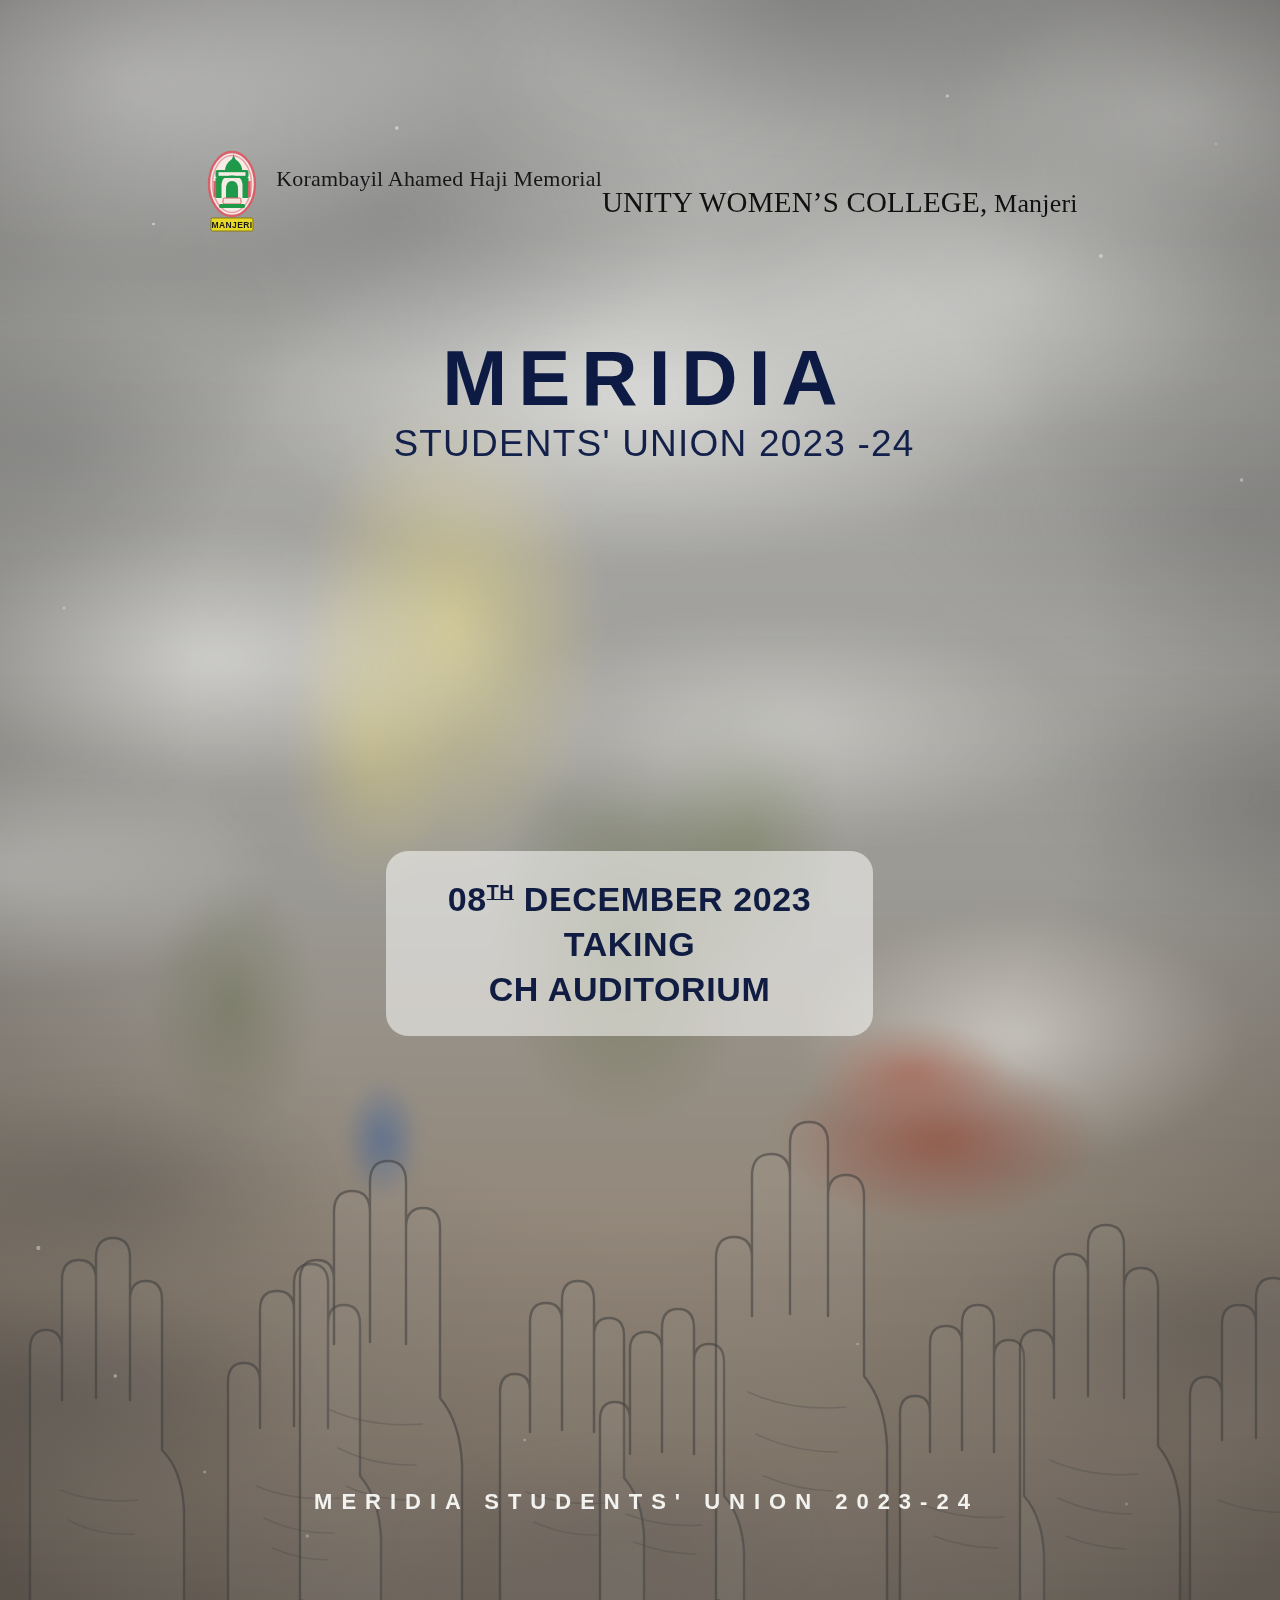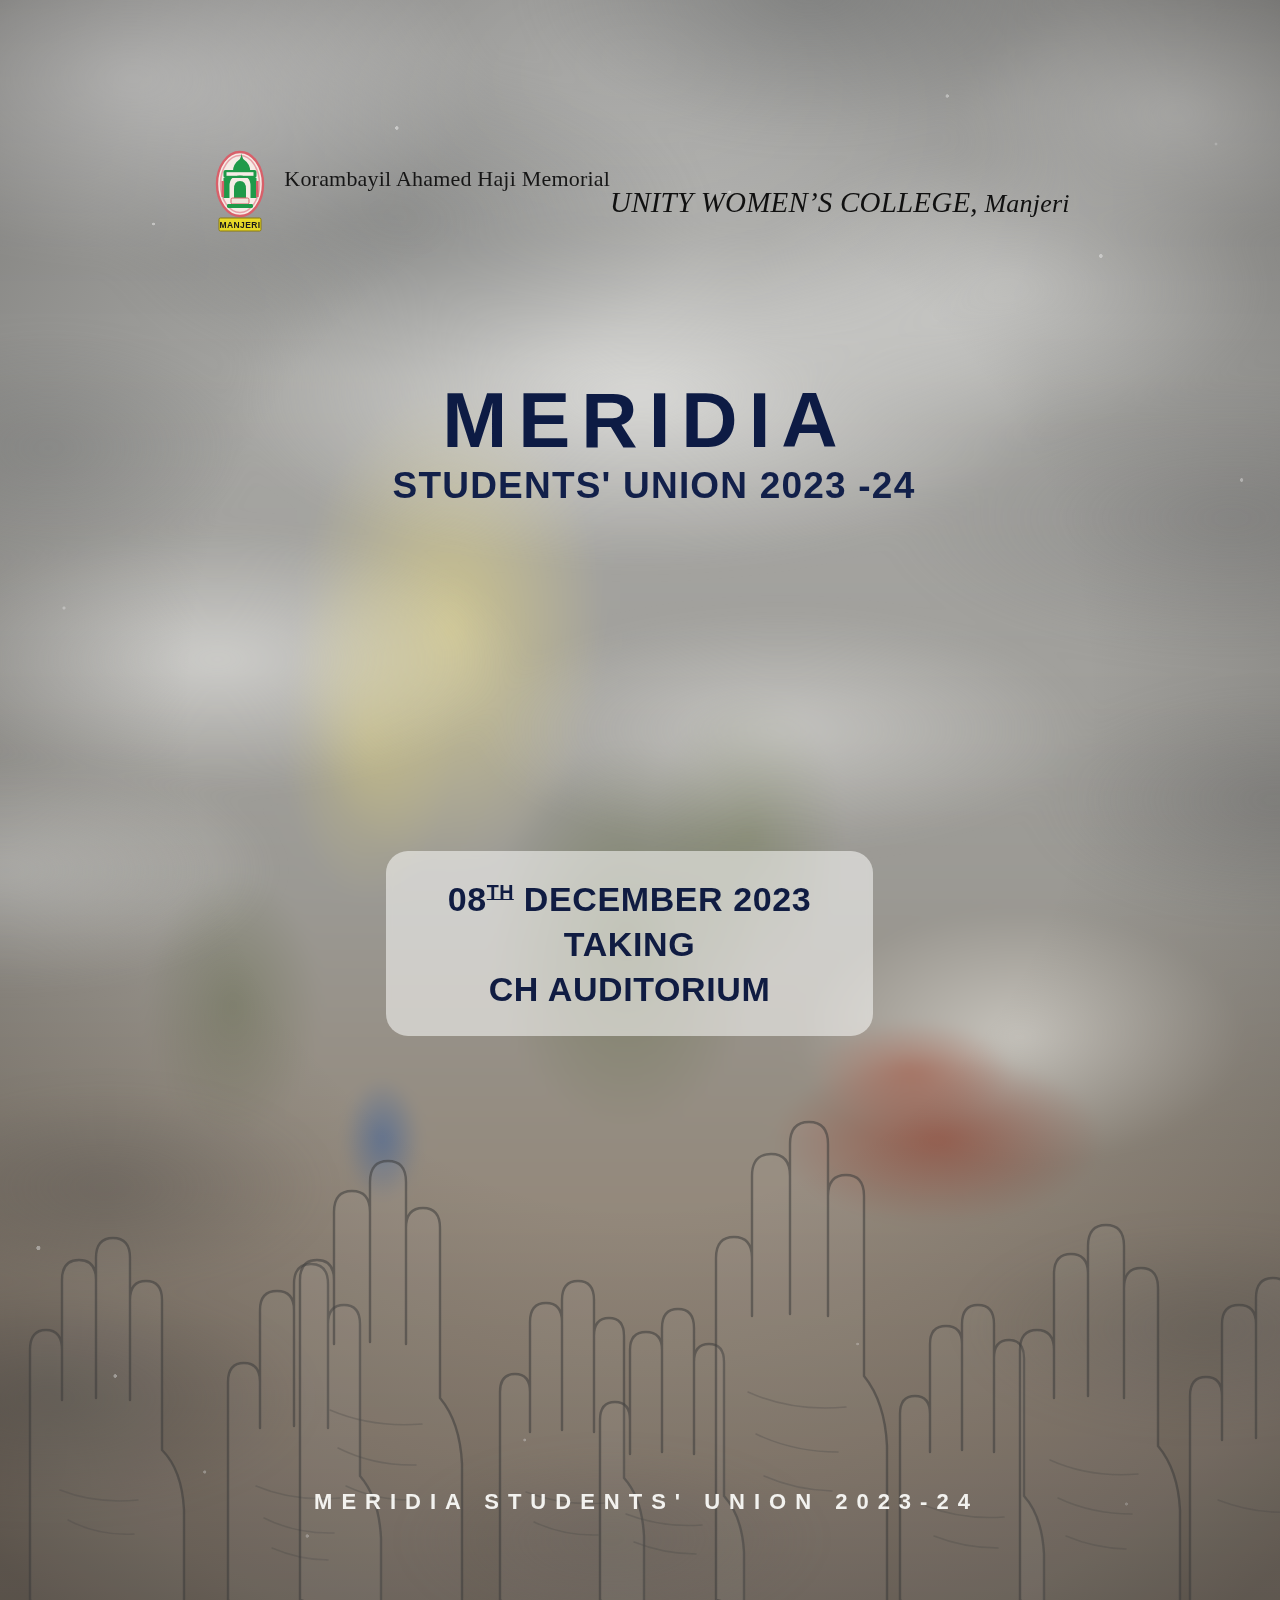--- a/index.html
+++ b/index.html
@@ -164,48 +164,46 @@
     letter-spacing: 0.2px;
     white-space: nowrap;
   }
   .college-line2 {
     font-family: "Liberation Serif", serif;
     font-size: 29px;
     color: #101010;
     letter-spacing: 0.2px;
     white-space: nowrap;
     margin-top: 20px;
-    font-style: italic;
   }
   .college-line2 .tail {
     font-size: 26px;
   }
 
   
   .brand-block {
     position: absolute;
     top: 340px;
     left: 0;
     right: 0;
     text-align: center;
-    margin-top: 42px;
   }
   .brand-name {
     font-family: "Liberation Sans", sans-serif;
     font-weight: bold;
     font-size: 78px;
     line-height: 0.98;
     letter-spacing: 11px;
     color: #0d1b44;
     text-indent: 11px;
     margin: 0;
   }
   .brand-sub {
     font-family: "Liberation Sans", sans-serif;
-    font-weight: bold;
+    font-weight: normal;
     font-size: 37px;
     line-height: 1.1;
     letter-spacing: 1.2px;
     color: #12204a;
     margin: 8px 0 0 0;
     padding-left: 28px;
   }
 
   .event-title {
     position: absolute;

